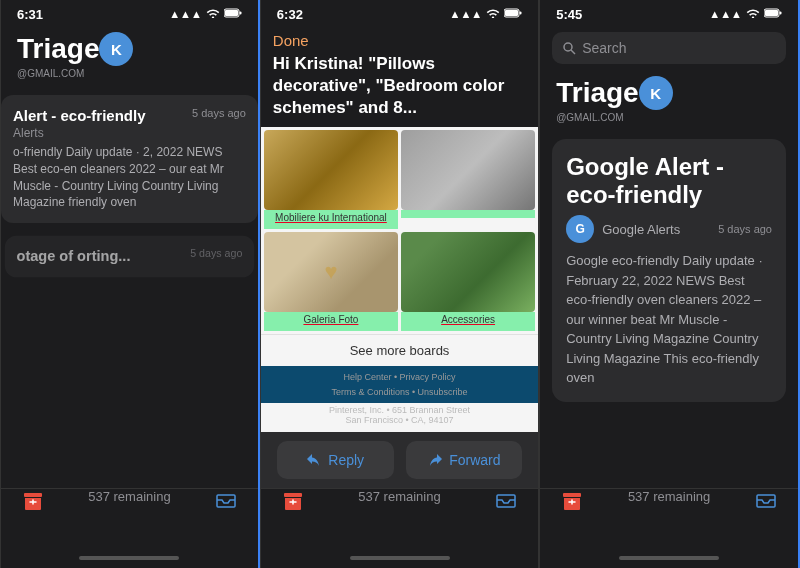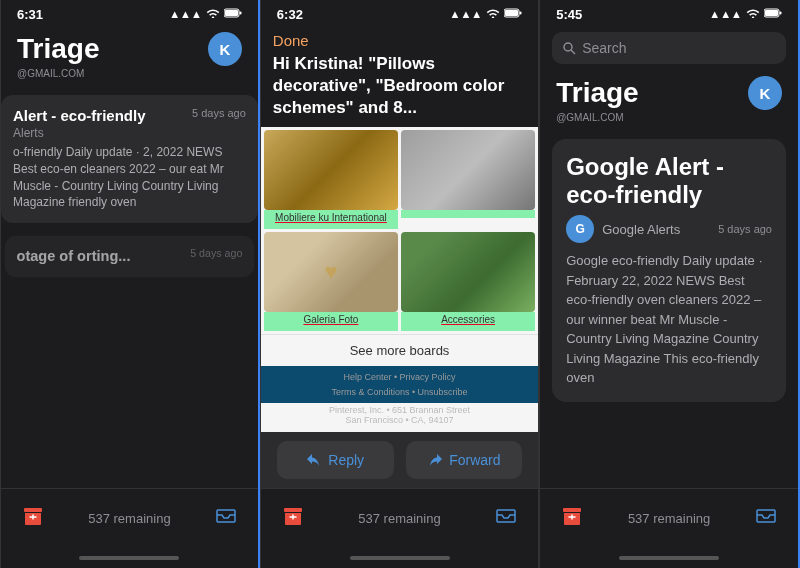--- a/index.html
+++ b/index.html
@@ -51,21 +51,20 @@
 
     
     .app-header {
       padding: 4px 16px 8px;
       background: #1c1c1e;
       flex-shrink: 0;
     }
     .header-row {
       display: flex;
       align-items: center;
-      justify-content: space-between;
     }
     .app-title {
       font-size: 28px;
       font-weight: 700;
       color: #fff;
     }
     .avatar {
       width: 34px;
       height: 34px;
       border-radius: 50%;
@@ -126,21 +125,20 @@
       color: #aeaeb2;
       line-height: 1.4;
     }
 
     
     .bottom-bar {
       height: 60px;
       background: #1c1c1e;
       border-top: 1px solid #333;
       display: flex;
-      align-items: center;
       justify-content: space-between;
       padding: 0 20px;
       flex-shrink: 0;
     }
     .remaining-text {
       font-size: 13px;
       color: #8e8e93;
     }
     .archive-icon, .inbox-icon {
       font-size: 20px;

